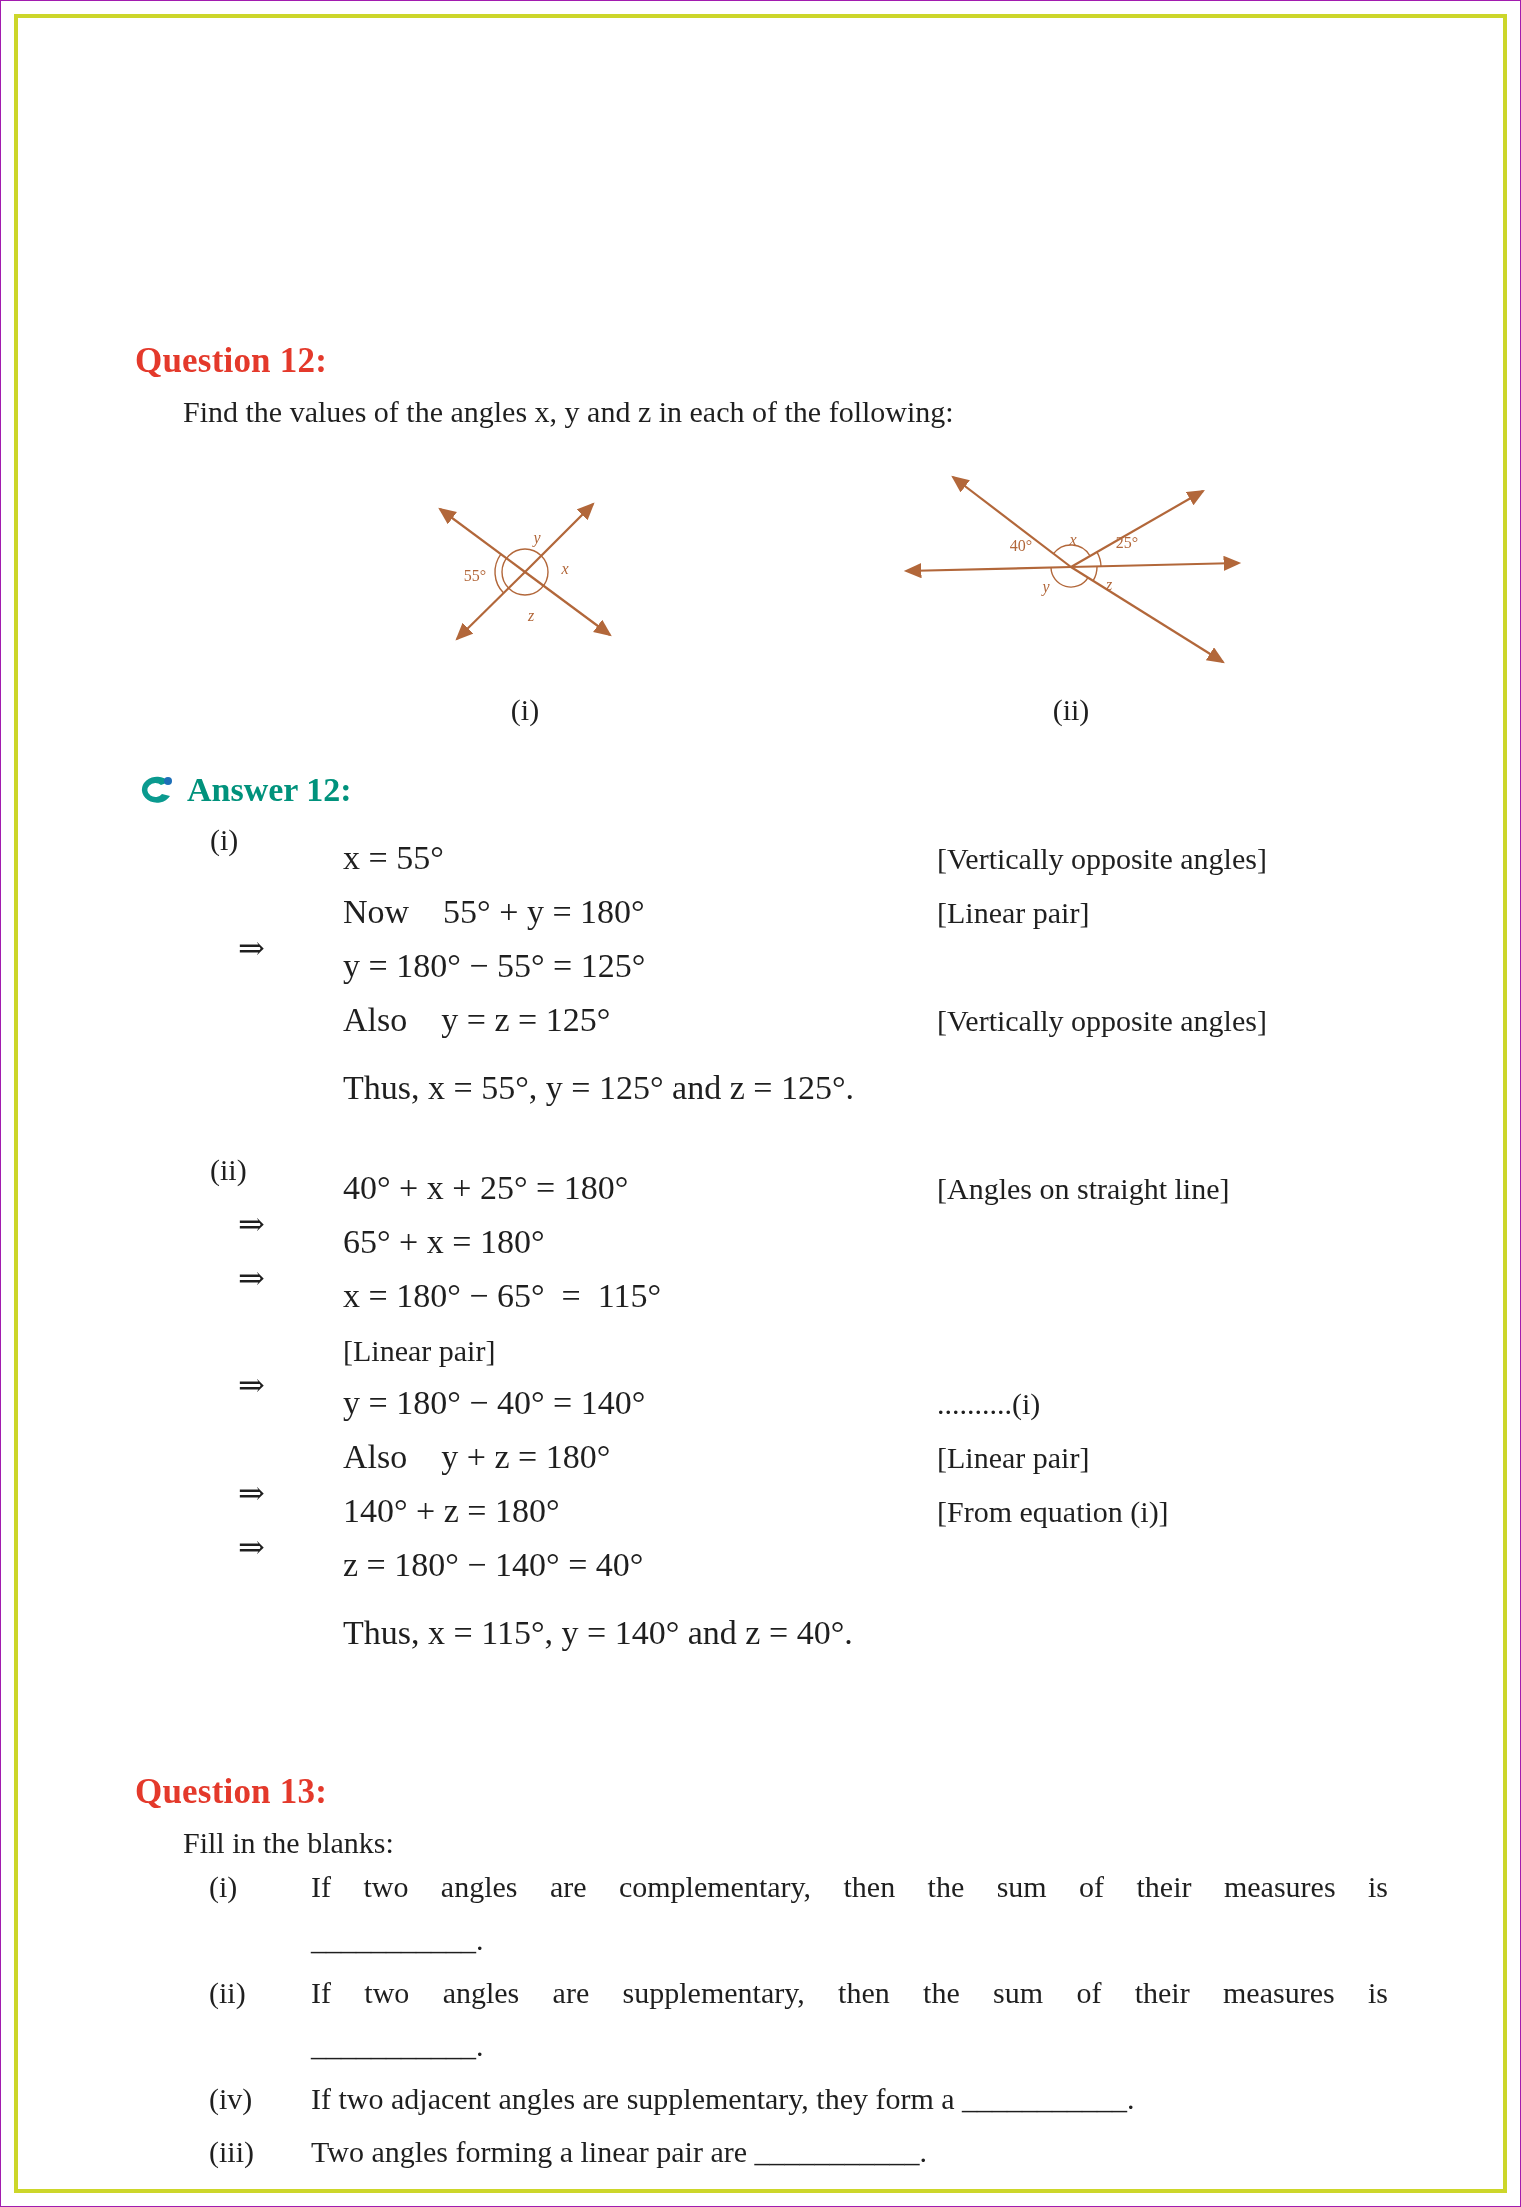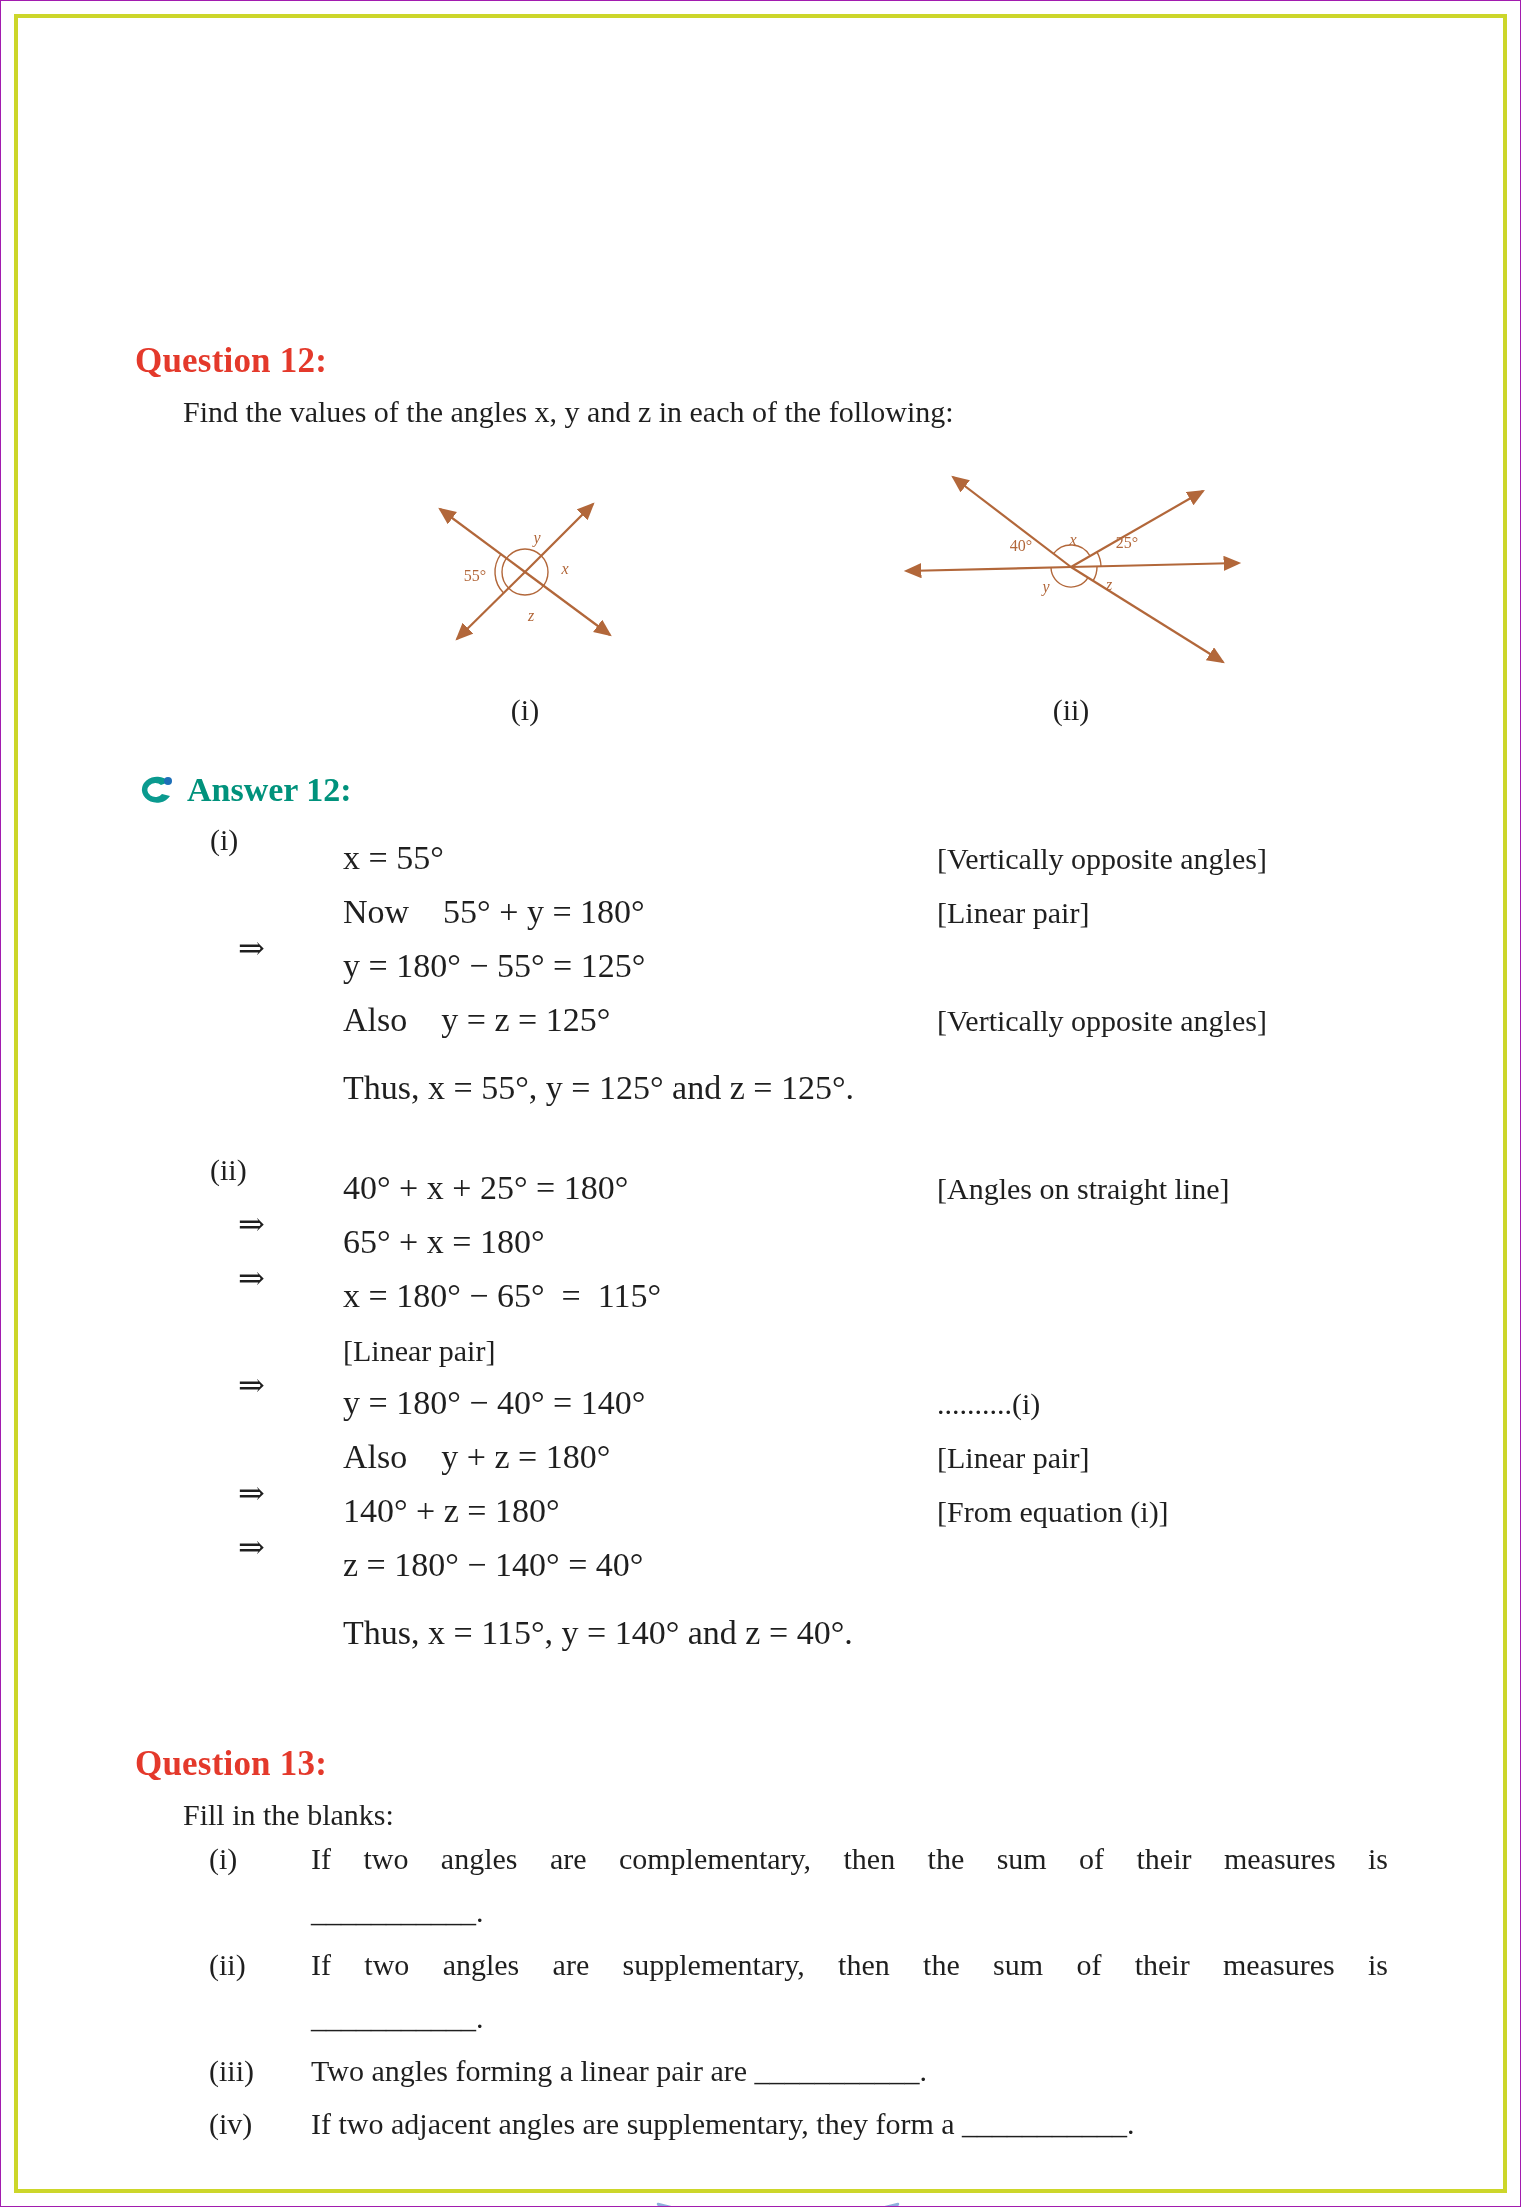--- a/index.html
+++ b/index.html
@@ -18,21 +18,21 @@
     overflow:hidden;border:1px solid #a21caf;
   }
   .border-frame{
     position:absolute;inset:13px;border:4px solid var(--border);pointer-events:none;
   }
   .content{position:relative;padding:0 100px 0 134px;}
   .q-heading{
     margin-top:340px;font-size:35px;font-weight:bold;color:var(--question-heading);
     letter-spacing:.2px;
   }
-  .q13 .q-heading,.q-heading.q13h{margin-top:92px;}
+  .q13 .q-heading,.q-heading.q13h{margin-top:120px;}
   .prompt{margin-top:14px;font-size:30px;margin-left:48px;}
   
   .figures{position:relative;height:302px;margin-top:18px;}
   .figblock{position:absolute;top:0;text-align:center;}
   .figblock.f1{left:230px;width:320px;}
   .figblock.f2{left:756px;width:360px;}
   .figblock svg{display:block;}
   .fig-caption{font-size:30px;margin-top:6px;}
   .figtext{font-size:16px;fill:var(--figure-stroke);font-style:italic;font-family:"Liberation Serif",serif;}
   .figtext.deg{font-style:normal;}
@@ -253,30 +253,30 @@
         </span>
       </div>
       <div class="fill-item">
         <span>(ii)</span>
         <span>
           <span class="fill-text justify">If two angles are supplementary, then the sum of their measures is</span>
           <span class="blank-line">___________.</span>
         </span>
       </div>
       <div class="fill-item">
+        <span>(iv)</span>
+        <span>
+          <span class="fill-text">If two adjacent angles are supplementary, they form a ___________.</span>
+          <span class="blank-line"></span>
+        </span>
+      </div>
+      <div class="fill-item">
         <span>(iii)</span>
         <span>
           <span class="fill-text">Two angles forming a linear pair are ___________.</span>
-          <span class="blank-line"></span>
-        </span>
-      </div>
-      <div class="fill-item">
-        <span>(iv)</span>
-        <span>
-          <span class="fill-text">If two adjacent angles are supplementary, they form a ___________.</span>
           <span class="blank-line"></span>
         </span>
       </div>
     </div>
 
     <div class="ribbon-wrap">
       <svg width="300" height="96" viewBox="0 0 300 96">
         <g stroke="#8fb0dd" stroke-width="2.5" fill="#ffffff" stroke-linejoin="round">
           <path d="M112 30 L30 10 L46 36 L30 60 L112 74 Z"></path>
           <path d="M188 30 L270 10 L254 36 L270 60 L188 74 Z"></path>

